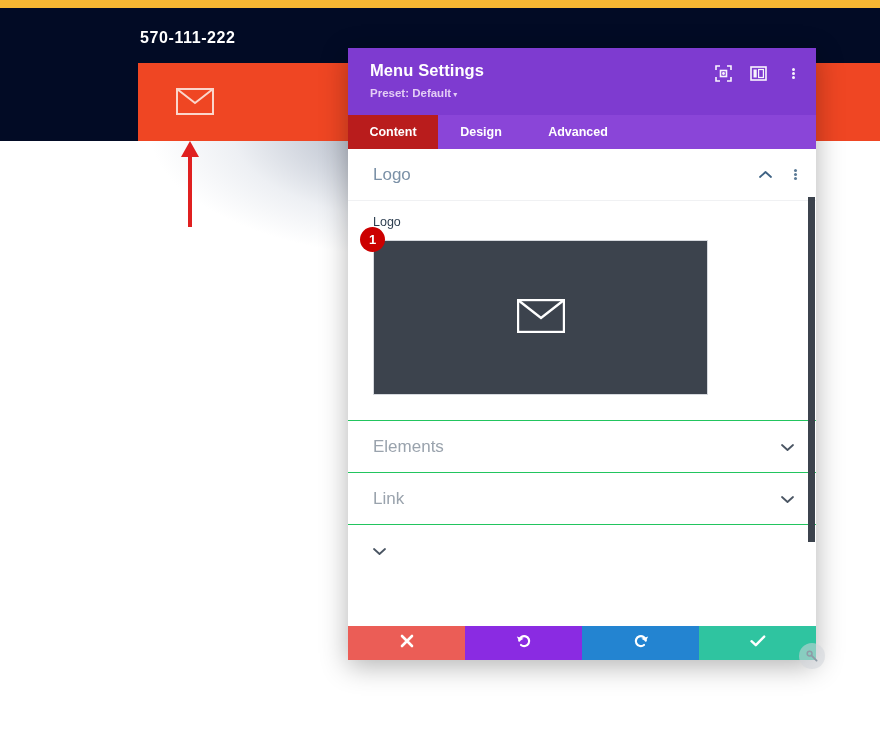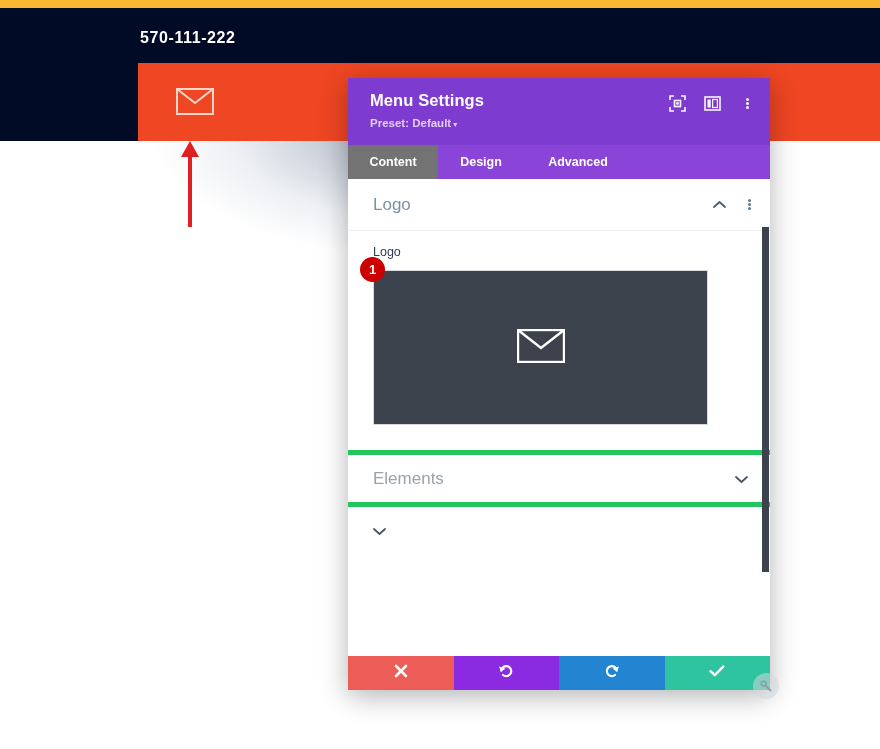--- a/index.html
+++ b/index.html
@@ -91,27 +91,26 @@
     width: 28px;
     height: 90px;
     pointer-events: none;
   }
 
   
   #settings-modal {
     position: absolute;
     top: 48px;
     left: 348px;
-    width: 422px;
+    width: 468px;
     height: 612px;
     background: #ffffff;
     box-shadow: 0 6px 26px rgba(0,0,0,0.30);
     display: flex;
     flex-direction: column;
-    margin-top: 30px;
   }
   .modal-titlebar {
     background: #7e3bd0;
     height: 67px;
     position: relative;
     flex: 0 0 auto;
     padding: 12px 16px 0 22px;
   }
   .modal-title {
     color: #ffffff;
@@ -162,21 +161,21 @@
   .modal-tab {
     color: #ffffff;
     font-size: 12.5px;
     font-weight: bold;
     display: flex;
     align-items: center;
     justify-content: center;
     cursor: pointer;
     height: 34px;
   }
-  .modal-tab.active { background: #737373; }
+  .modal-tab.active { background: #b91c1c; }
   .tab-content  { width: 90px; }
   .tab-design   { width: 86px; text-align: right; }
   .tab-advanced { width: 108px; }
 
   .modal-body {
     flex: 1 1 auto;
     position: relative;
     overflow: hidden;
     background: #ffffff;
     border-radius: 30px;
@@ -251,21 +250,21 @@
   }
 
   .accordion-list {
     margin-top: 25px;
   }
   .accordion-row {
     height: 52px;
     display: flex;
     align-items: center;
     padding: 0 22px 0 25px;
-    border-top: 5px solid #22c55e;
+    border-top: 1px solid #22c55e;
     cursor: pointer;
   }
   .accordion-label {
     flex: 1;
     color: #9aa3ad;
     font-size: 17px;
   }
 
   .panel-scrollbar-track {
     position: absolute;
@@ -424,20 +423,28 @@
 
       <div class="accordion-row">
         <div class="accordion-label">Elements</div>
         <div>
           <svg width="13" height="9" viewBox="0 0 13 9">
             <path d="M1 2 L6.5 7 L12 2" fill="none" stroke="#4a5563" stroke-width="1.8" stroke-linecap="round" stroke-linejoin="round"></path>
           </svg>
         </div>
       </div>
 
+      <div class="accordion-row">
+        <div class="accordion-label">Link</div>
+        <div>
+          <svg width="13" height="9" viewBox="0 0 13 9">
+            <path d="M1 2 L6.5 7 L12 2" fill="none" stroke="#4a5563" stroke-width="1.8" stroke-linecap="round" stroke-linejoin="round"></path>
+          </svg>
+        </div>
+      </div>
 
       <div class="accordion-row">
         <div>
           <svg width="13" height="9" viewBox="0 0 13 9">
             <path d="M1 2 L6.5 7 L12 2" fill="none" stroke="#4a5563" stroke-width="1.8" stroke-linecap="round" stroke-linejoin="round"></path>
           </svg>
         </div>
       </div>
 
 

